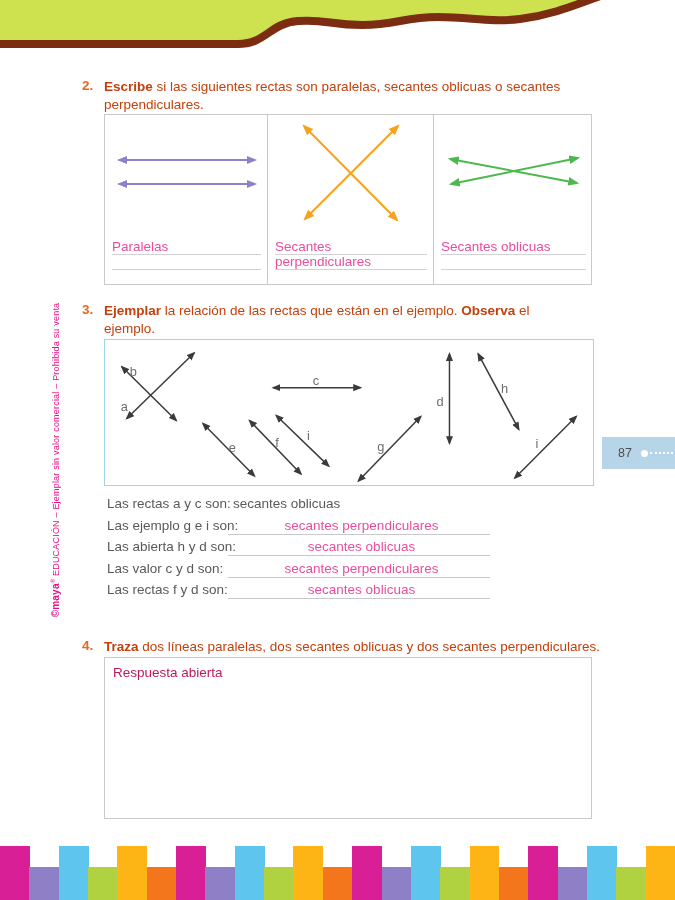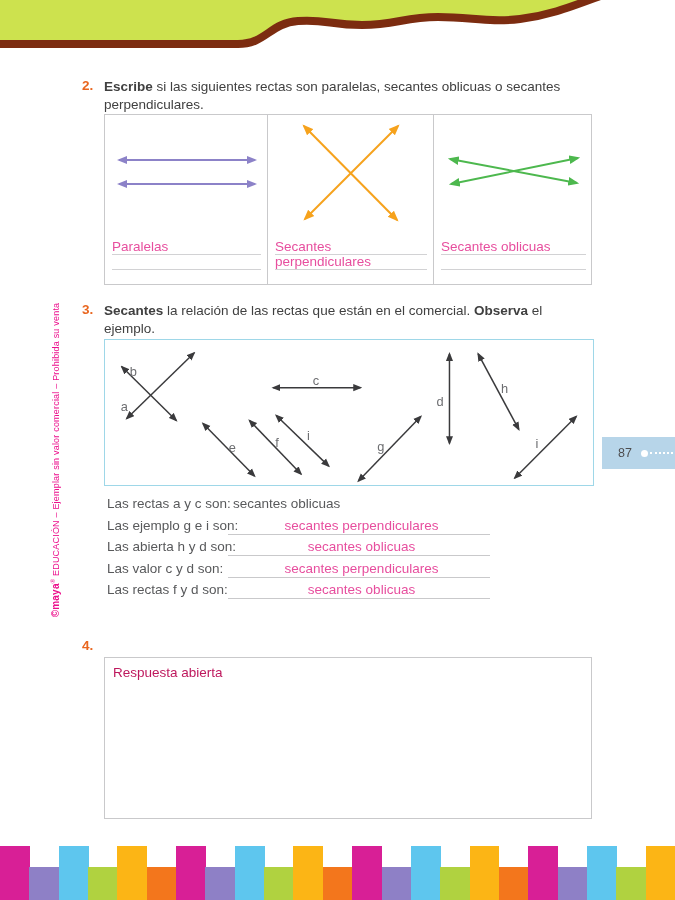--- a/index.html
+++ b/index.html
@@ -4,21 +4,21 @@
 <style>
   html,body { margin:0; padding:0; background:#ffffff; }
   #page {
     position:relative; width:675px; height:900px; overflow:hidden;
     background:#ffffff; font-family:"Liberation Sans", sans-serif; color:#58595b;
   }
   
   .header-svg { position:absolute; left:0; top:0; }
   
   .num  { position:absolute; font-size:13.5px; font-weight:bold; color:#e9661f; }
-  .instr{ position:absolute; font-size:13.5px; line-height:18px; color:#404040; }
+  .instr{ position:absolute; font-size:13.5px; line-height:18px; color:#c2410c; }
   .b { font-weight:bold; }
   
   .ex2-table { position:absolute; left:104px; top:114px; width:486px; height:169px;
                border:1px solid #c9c9cb; display:flex; background:#fff; }
   .cell { position:relative; border-right:1px solid #c9c9cb; }
   .cell:last-child { border-right:none; }
   .c1 { width:162px; } .c2 { width:165px; } .c3 { flex:1; }
   .cell svg { display:block; }
   .cell-answer { position:absolute; top:124px; left:7px; right:6px; height:15px;
                  font-size:13.5px; color:#e74e9e; border-bottom:1px solid #d2d2d4; }
@@ -115,21 +115,21 @@
         <line x1="16" y1="44" x2="143" y2="68" stroke="#4db84e" stroke-width="2" marker-start="url(#ag)" marker-end="url(#ag)"></line>
         <line x1="17" y1="69" x2="144" y2="43" stroke="#4db84e" stroke-width="2" marker-start="url(#ag)" marker-end="url(#ag)"></line>
       </svg>
       <div class="cell-answer">Secantes oblicuas</div>
       <div class="cell-line2"></div>
     </div>
   </div>
 
   <div class="num" style="left:82px; top:302px;">3.</div>
   <div class="instr" style="left:104px; top:302px; width:478px;">
-    <span class="b">Secantes</span><span> la relación de las rectas que están en el comercial. </span><span class="b">Observa</span><span> el ejemplo.</span>
+    <span class="b">Ejemplar</span><span> la relación de las rectas que están en el ejemplo. </span><span class="b">Observa</span><span> el ejemplo.</span>
   </div>
 
   <div class="ex3-box">
     <svg viewBox="0 0 493 146" preserveAspectRatio="none">
       <g stroke="#3a3a3c" stroke-width="1.5">
         <line x1="17" y1="27" x2="72" y2="81" marker-start="url(#ab)" marker-end="url(#ab)"></line>
         <line x1="22" y1="79" x2="90" y2="13" marker-start="url(#ab)" marker-end="url(#ab)"></line>
         <line x1="170" y1="48" x2="258" y2="48" marker-start="url(#ab)" marker-end="url(#ab)"></line>
         <line x1="99" y1="84" x2="151" y2="137" marker-start="url(#ab)" marker-end="url(#ab)"></line>
         <line x1="146" y1="81" x2="198" y2="135" marker-start="url(#ab)" marker-end="url(#ab)"></line>
@@ -171,20 +171,23 @@
       <span class="prompt">Las valor c y d son:</span>
       <span class="ans">secantes perpendiculares</span>
     </div>
     <div class="arow">
       <span class="prompt">Las rectas f y d son:</span>
       <span class="ans">secantes oblicuas</span>
     </div>
   </div>
 
   <div class="num" style="left:82px; top:638px;">4.</div>
+  <div class="instr" style="left:104px; top:638px; width:500px;">
+    <span class="b">Traza</span><span> dos líneas paralelas, dos secantes oblicuas y dos secantes perpendiculares.</span>
+  </div>
   <div class="ex4-box">
     <div class="open-answer">Respuesta abierta</div>
   </div>
 
   <div class="page-tab">
     <span class="pnum">87</span>
     <span class="tab-dot"></span>
     <span class="tab-dotline"></span>
   </div>
 

